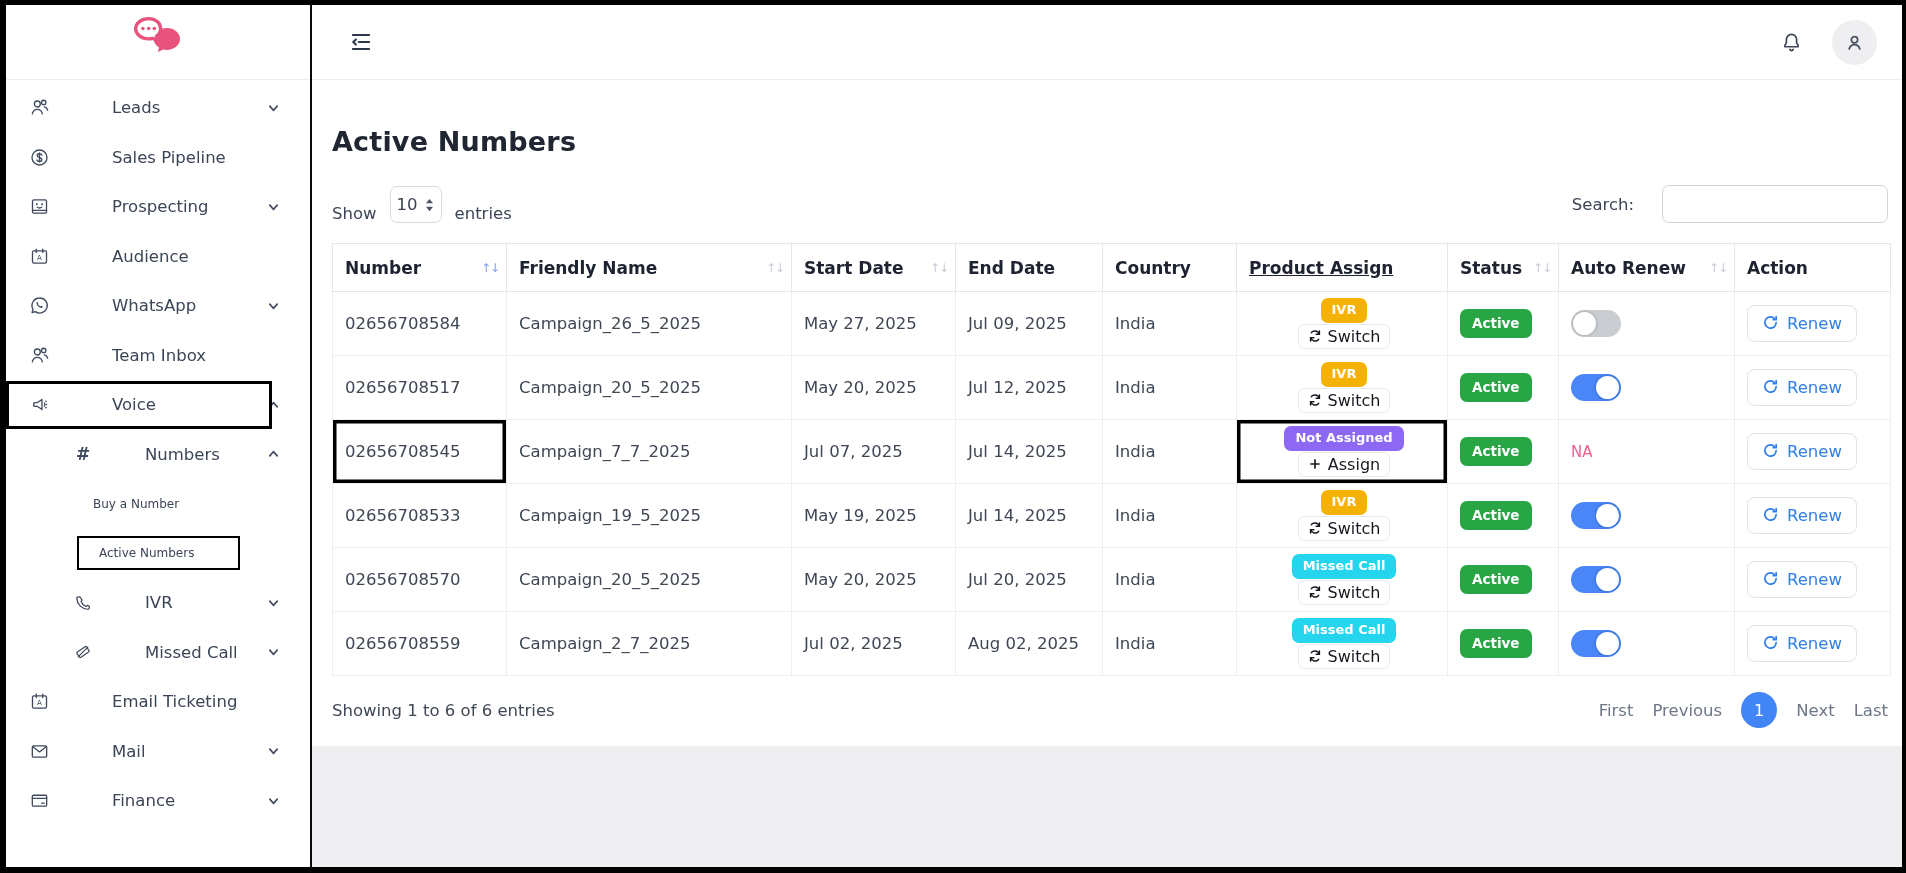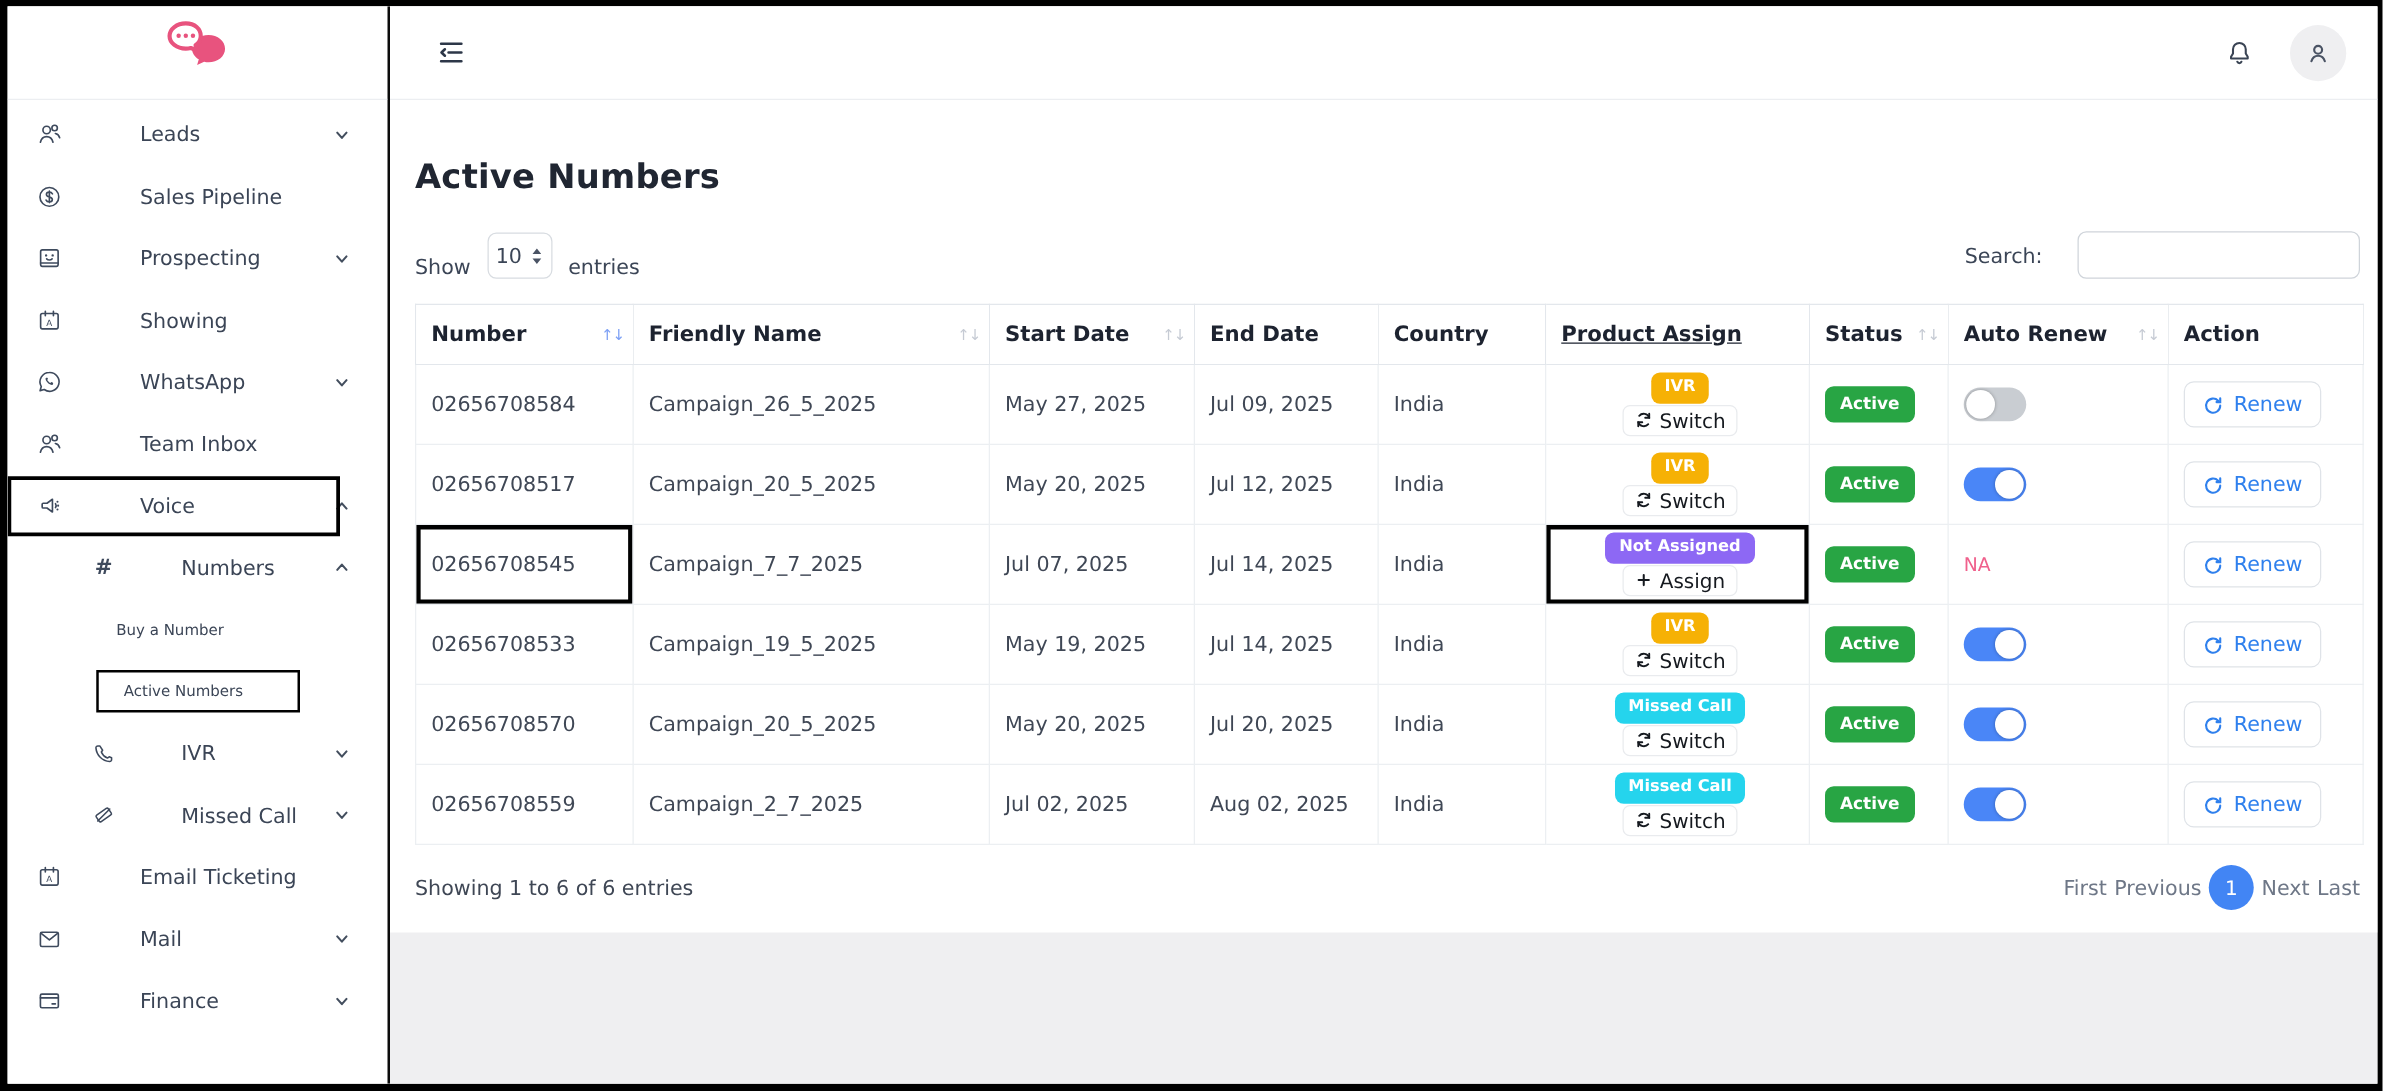--- a/index.html
+++ b/index.html
@@ -52,24 +52,24 @@
   .mini-btn { display:inline-flex; align-items:center; gap:6px; border:1px solid #e9ebee; background:#fff; border-radius:6px; padding:2px 9px; font-size:16px; color:#15191f; cursor:pointer; font-family:"DejaVu Sans",sans-serif; }
   .status-badge { background:#28a544; color:#fff; font-weight:700; font-size:13.5px; padding:6px 12px; border-radius:7px; display:inline-block; line-height:1.2; }
   .toggle { width:50px; height:27px; border-radius:14px; position:relative; display:inline-block; cursor:pointer; vertical-align:middle; }
   .toggle.off { background:#c9cdd2; }
   .toggle.on  { background:#4a86f7; }
   .toggle .knob { position:absolute; top:2px; width:23px; height:23px; background:#fff; border-radius:50%; box-shadow:0 0 3px rgba(0,0,0,.3); }
   .toggle.off .knob { left:2px; }
   .toggle.on  .knob { right:2px; }
   .na-text { color:#f0608c; font-size:15px; font-weight:500; }
   td.action-cell { padding-left:24px; }
-  .renew-btn { display:inline-flex; align-items:flex-end; gap:8px; border:1px solid #dfe3e8; border-radius:8px; background:#fff; padding:8px 14px; color:#2f80ed; font-size:16.5px; cursor:pointer; font-family:"DejaVu Sans",sans-serif; }
+  .renew-btn { display:inline-flex; align-items:flex-start; gap:8px; border:1px solid #dfe3e8; border-radius:8px; background:#fff; padding:8px 14px; color:#2f80ed; font-size:16.5px; cursor:pointer; font-family:"DejaVu Sans",sans-serif; }
 
   .table-footer { margin-top:16px; display:flex; align-items:center; justify-content:space-between; font-size:16.5px; color:#3f4755; }
-  .pagination { display:flex; align-items:center; gap:6px; color:#6e7787; }
+  .pagination { display:flex; align-items:center; gap:19px; color:#6e7787; }
   .page-link { cursor:pointer; }
   .page-current { width:36px; height:36px; border-radius:50%; background:#4285f4; color:#fff; display:flex; align-items:center; justify-content:center; font-size:16px; cursor:pointer; }
 </style>
 </head>
 <body>
 
 <div class="frame">
 
   <aside class="sidebar">
     <div class="logo-bar">
@@ -126,21 +126,21 @@
           </span>
         </div>
         <div class="s-item l0">
           <span class="s-icon">
             <svg width="21" height="21" viewBox="0 0 24 24" fill="none" stroke="#3e4a5d" stroke-width="1.5" stroke-linecap="round" stroke-linejoin="round">
               <rect x="4" y="5.5" width="16" height="14" rx="1.6"></rect>
               <path d="M8.3 3.5v4M15.7 3.5v4"></path>
               <text x="12" y="16.5" font-size="8" text-anchor="middle" fill="#3e4a5d" stroke="none" font-family="DejaVu Sans,sans-serif">A</text>
             </svg>
           </span>
-          <span class="s-label">Showing</span>
+          <span class="s-label">Audience</span>
         </div>
         <div class="s-item l0">
           <span class="s-icon">
             <svg width="21" height="21" viewBox="0 0 24 24" fill="none" stroke="#3e4a5d" stroke-width="1.5" stroke-linecap="round" stroke-linejoin="round">
               <path d="M12 3.4a8.6 8.6 0 0 0-7.4 12.9L3.5 20l3.8-1a8.6 8.6 0 1 0 4.7-15.6z"></path>
               <path d="M9.3 8.2c-.3 0-.8.1-.8 1 0 2.4 3.4 5.6 5.9 5.6.9 0 1-.5 1-.8v-1.2l-1.7-.6-.8.8c-1.2-.5-2.4-1.7-2.9-2.9l.8-.8-.6-1.1z" fill="#3e4a5d" stroke="none"></path>
             </svg>
           </span>
           <span class="s-label">WhatsApp</span>
           <span class="chev">

